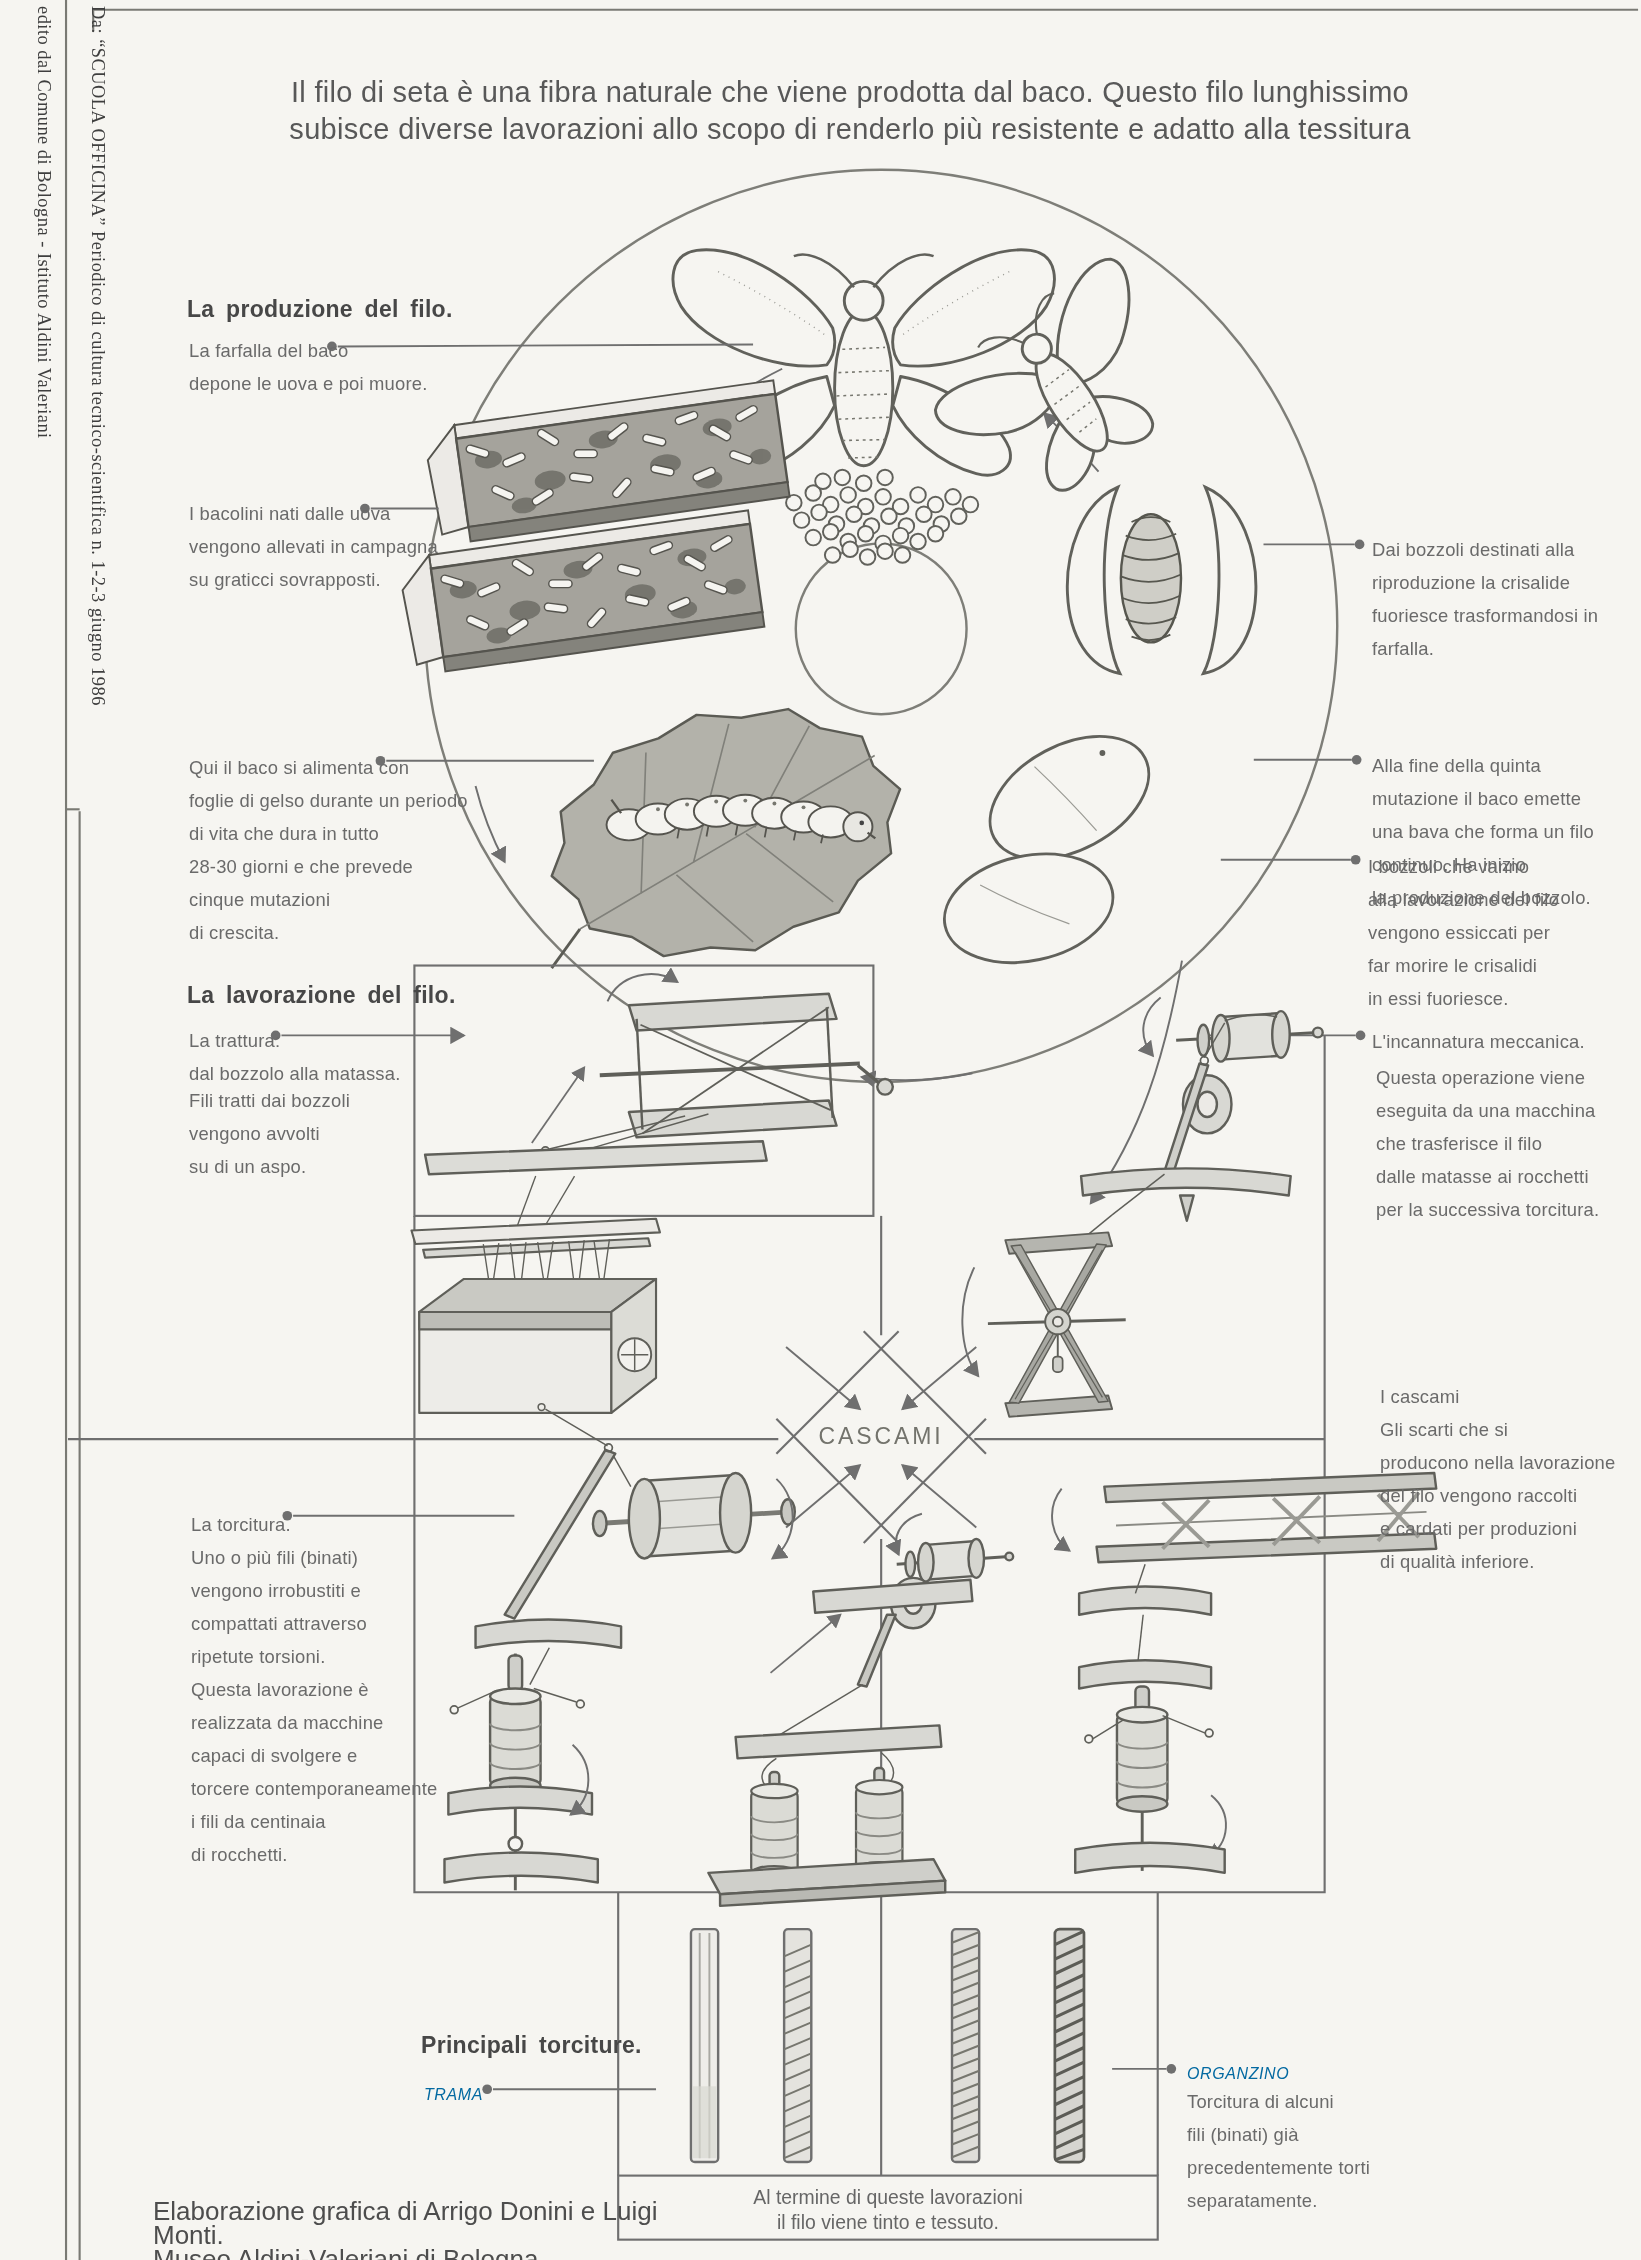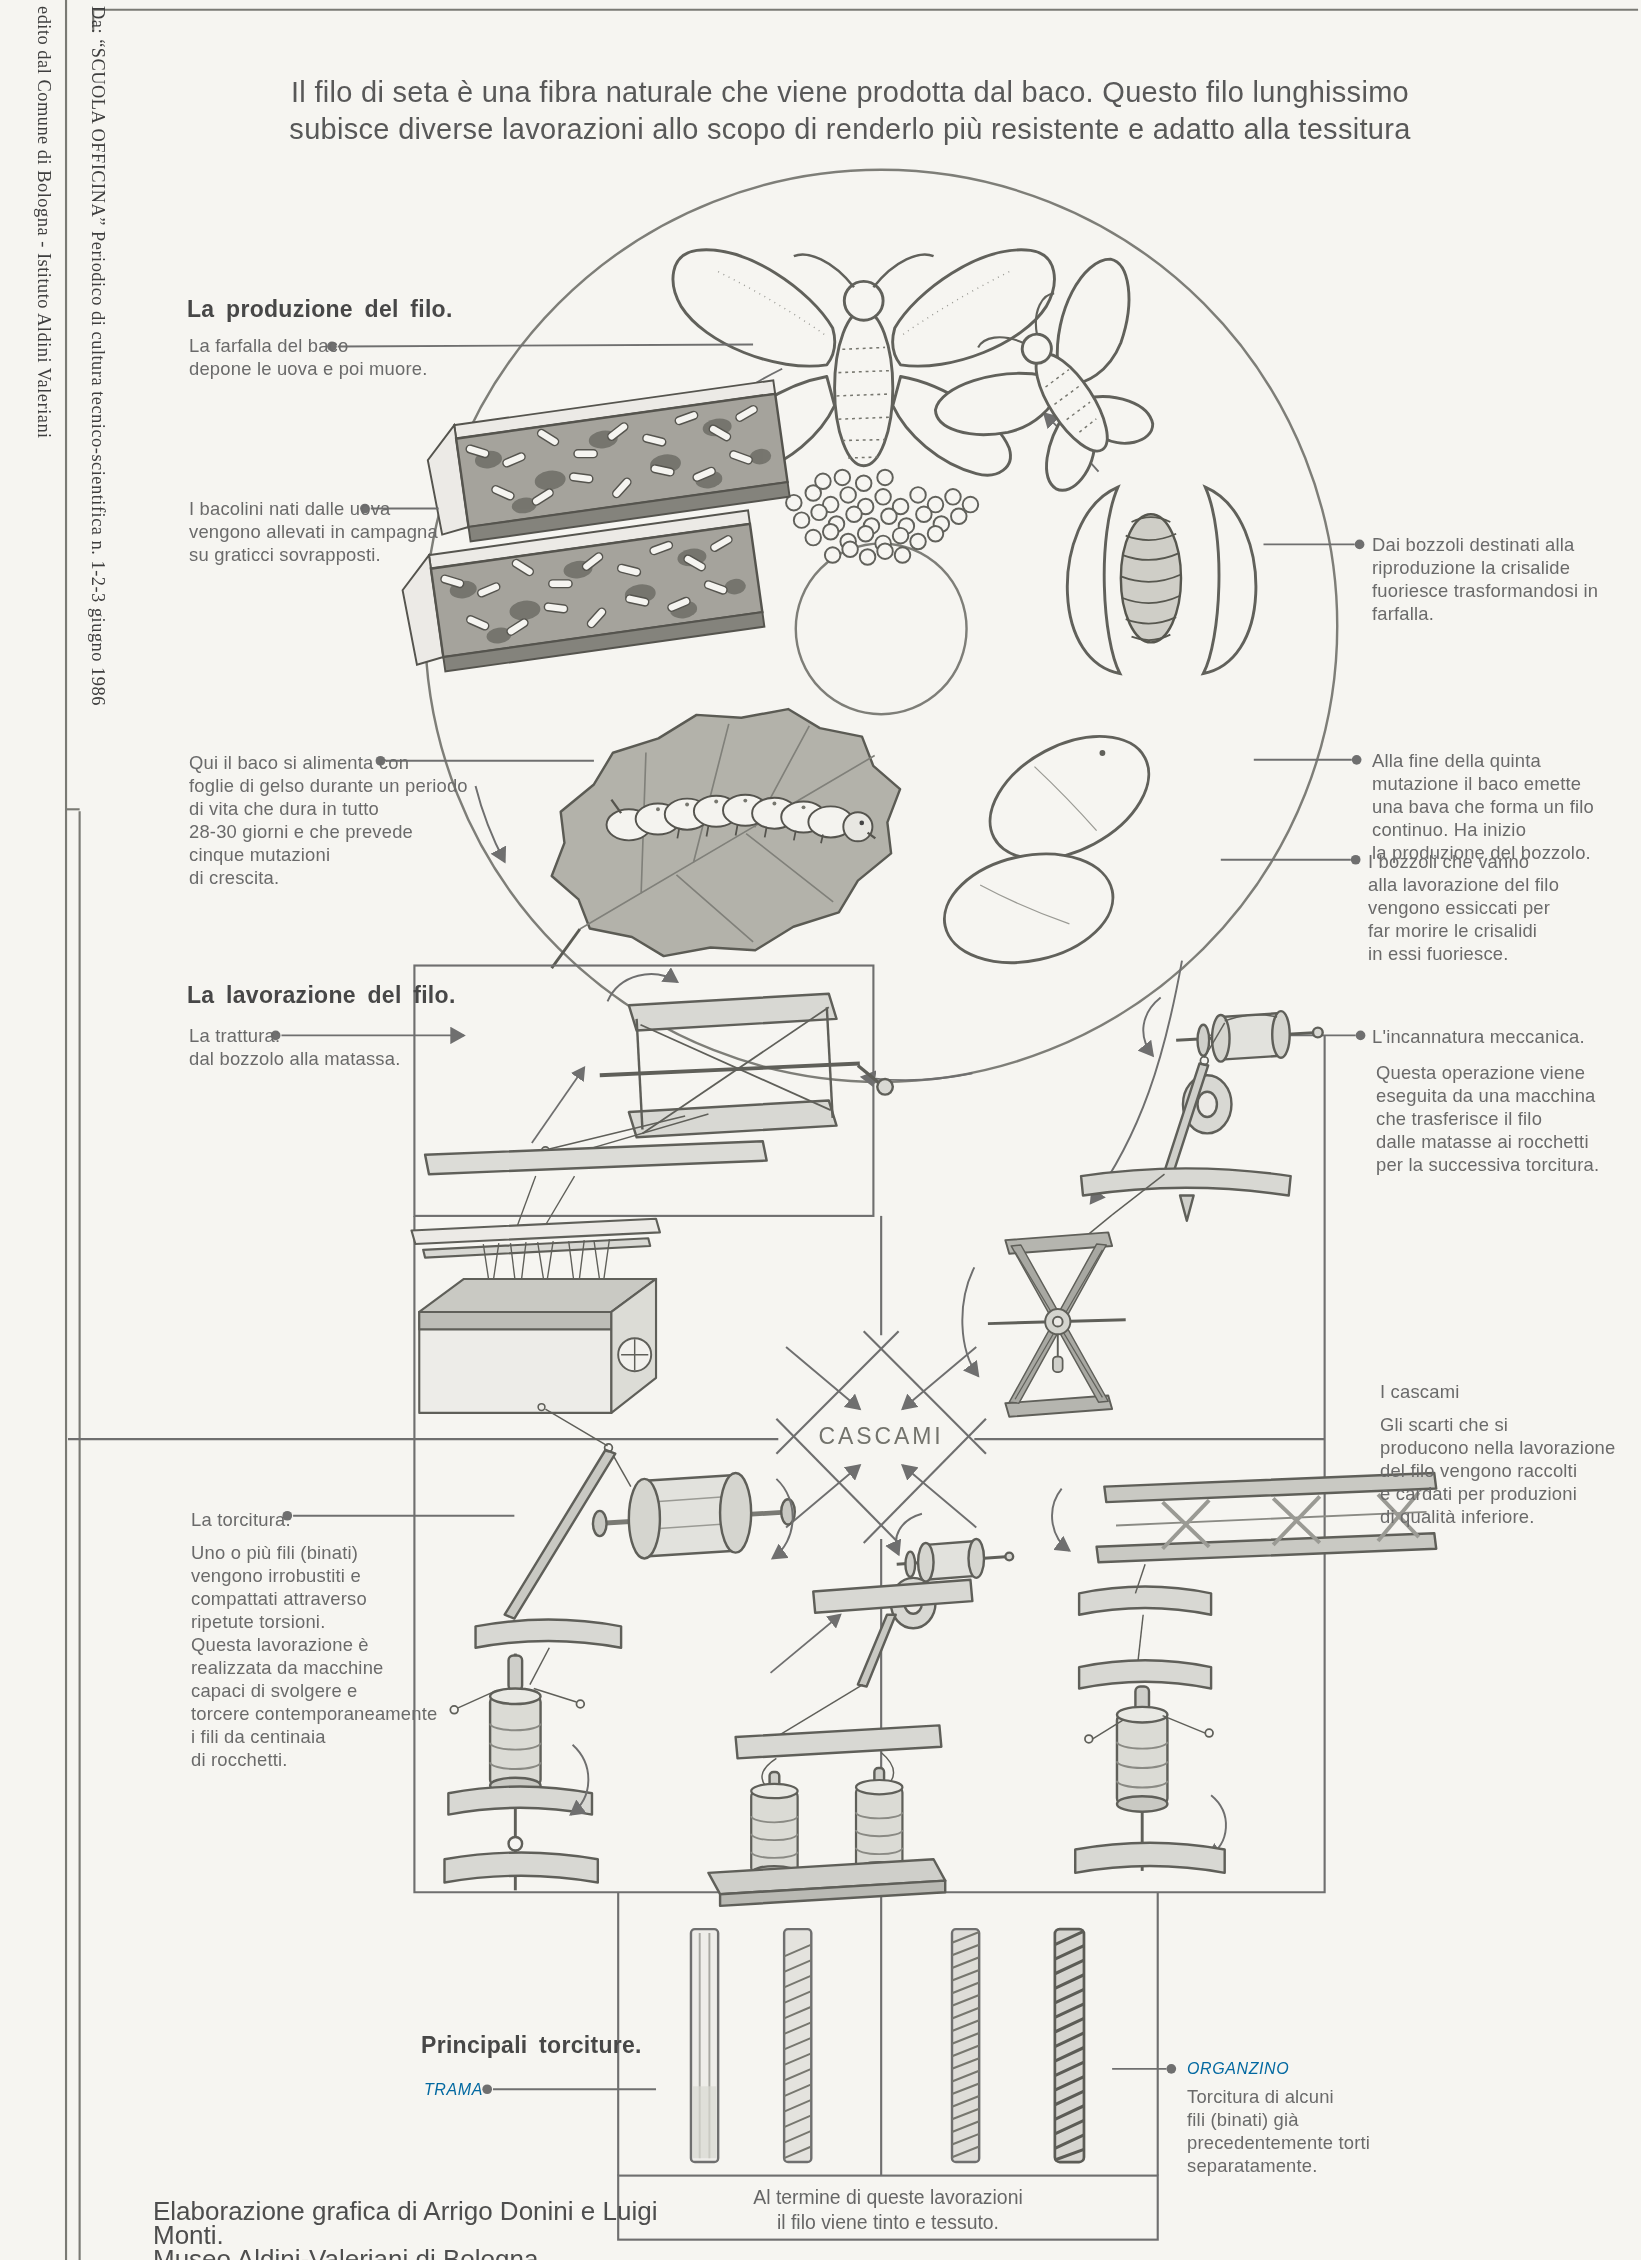--- a/index.html
+++ b/index.html
@@ -6,21 +6,21 @@
   .page{position:relative;width:1642px;height:2261px;background:#f6f5f1;
         font-family:"Liberation Sans",sans-serif;overflow:hidden;}
   .svg-layer{position:absolute;left:0;top:0;width:1642px;height:2261px;}
   .txt{position:absolute;white-space:pre-line;}
   .spine{left:2.9px;top:5.8px;height:805px;writing-mode:vertical-rl;
          font-family:"Liberation Serif",serif;font-size:18.4px;line-height:27px;
          color:#3e3e3e;letter-spacing:0.5px;}
   .title{left:107px;right:49px;top:74px;text-align:center;font-size:29px;
          line-height:37px;color:#585858;letter-spacing:0.3px;}
   .heading{color:#474747;font-weight:bold;font-size:23px;letter-spacing:0.3px;word-spacing:4.9px;text-align:right;}
-  .note{color:#6a6a6a;font-size:18.4px;line-height:23px;letter-spacing:0.2px;}
+  .note{color:#6a6a6a;font-size:18.4px;line-height:33px;letter-spacing:0.2px;}
   .label{color:#0369a1;font-size:16px;letter-spacing:0.6px;font-style:italic;}
   .diamond-label{color:#73736c;font-size:23px;letter-spacing:2.9px;}
   .finale{width:540px;text-align:center;color:#666;font-size:19.4px;line-height:25px;}
   .credits{color:#4d4d4d;font-size:26px;line-height:24px;}
 </style>
 </head>
 <body>
 
 <div class="page">
 
@@ -473,20 +473,23 @@
 la produzione del bozzolo.</div>
 <div class="txt note" style="left:1368px;top:850px;width:272px">I bozzoli che vanno
 alla lavorazione del filo
 vengono essiccati per
 far morire le crisalidi
 in essi fuoriesce.</div>
 
 <div class="txt heading" style="left:187px;top:982px">La lavorazione del filo.</div>
 <div class="txt note" style="left:189px;top:1024px;width:388px">La trattura:
 dal bozzolo alla matassa.</div>
+<div class="txt note" style="left:189px;top:1084px;width:388px">Fili tratti dai bozzoli
+vengono avvolti
+su di un aspo.</div>
 <div class="txt note" style="left:1372px;top:1025px;width:272px">L'incannatura meccanica.</div>
 <div class="txt note" style="left:1376px;top:1061px;width:272px">Questa operazione viene
 eseguita da una macchina
 che trasferisce il filo
 dalle matasse ai rocchetti
 per la successiva torcitura.</div>
 <div class="txt note" style="left:191px;top:1508px;width:388px">La torcitura.</div>
 <div class="txt note" style="left:191px;top:1541px;width:388px">Uno o più fili (binati)
 vengono irrobustiti e
 compattati attraverso

